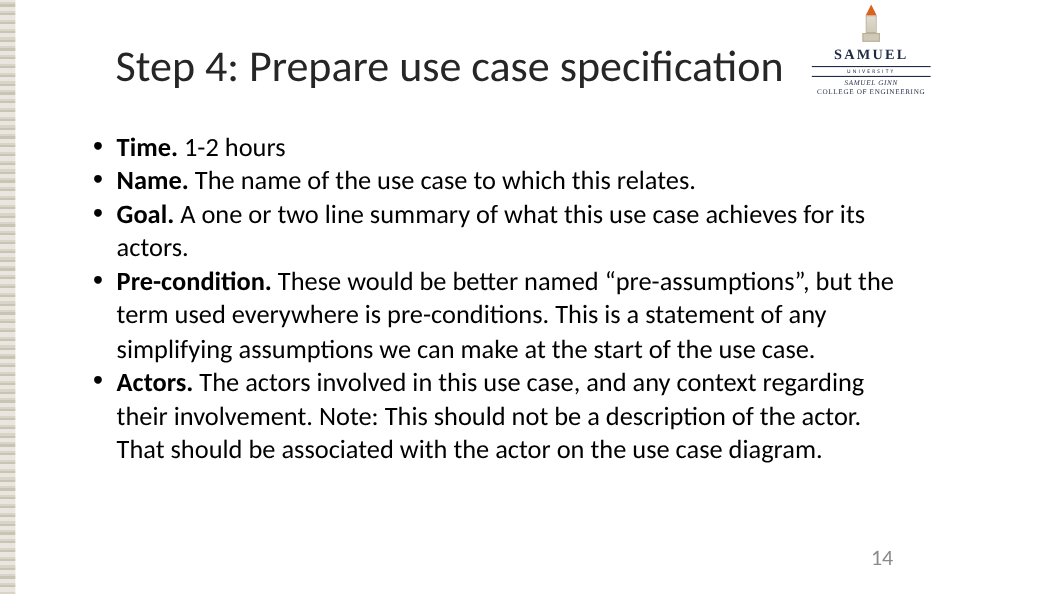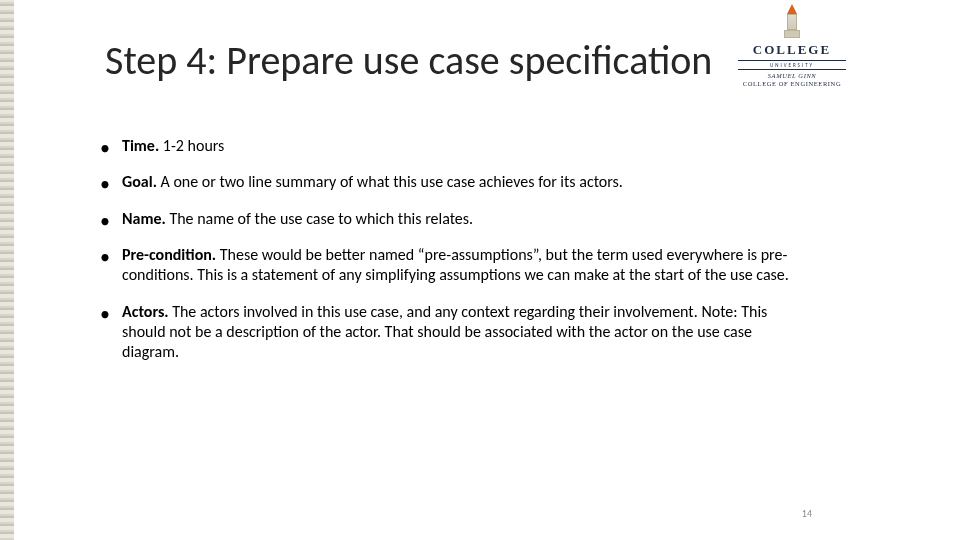--- a/index.html
+++ b/index.html
@@ -110,77 +110,77 @@
     right: 40px;
   }
   ul.bullets {
     list-style: none;
     padding: 0;
     margin: 0;
   }
   ul.bullets > li {
     position: relative;
     padding-left: 28px;
-    font-size: 16px;
+    font-size: 24px;
     line-height: 1.27;
     color: #000000;
-    margin: 16px;
+    margin: 0;
   }
   ul.bullets > li::before {
     content: "•";
     position: absolute;
     left: 6px;
     top: 0;
     font-size: 20px;
     color: #000000;
   }
   .label {
     font-weight: 700;
   }
   .page-number {
     position: absolute;
     bottom: 20px;
     right: 52px;
-    font-size: 10px;
+    font-size: 20px;
     color: #8a8a8a;
   }
 </style>
 </head>
 <body>
 
 <div class="slide">
 
   <div class="left-accent"></div>
 
   <div class="title">Step 4: Prepare use case specification</div>
 
   <div class="logo-block">
     <div class="logo-tower">
       <div class="top"></div>
       <div class="mid"></div>
       <div class="base"></div>
     </div>
-    <div class="logo-word">COLLEGE</div>
+    <div class="logo-word">SAMUEL</div>
     <div class="logo-sub">UNIVERSITY</div>
     <div class="logo-college">
       <span class="ginn">SAMUEL GINN</span><br>
       <span>COLLEGE OF ENGINEERING</span>
     </div>
   </div>
 
   <div class="content">
     <ul class="bullets">
       <li>
         <span class="label">Time.</span><span> 1-2 hours</span>
       </li>
       <li>
-        <span class="label">Goal.</span><span> A one or two line summary of what this use case achieves for its actors.</span>
+        <span class="label">Name.</span><span> The name of the use case to which this relates.</span>
       </li>
       <li>
-        <span class="label">Name.</span><span> The name of the use case to which this relates.</span>
+        <span class="label">Goal.</span><span> A one or two line summary of what this use case achieves for its actors.</span>
       </li>
       <li>
         <span class="label">Pre-condition.</span><span> These would be better named “pre-assumptions”, but the term used everywhere is pre-conditions. This is a statement of any simplifying assumptions we can make at the start of the use case.</span>
       </li>
       <li>
         <span class="label">Actors.</span><span> The actors involved in this use case, and any context regarding their involvement. Note: This should not be a description of the actor. That should be associated with the actor on the use case diagram.</span>
       </li>
     </ul>
   </div>
 

